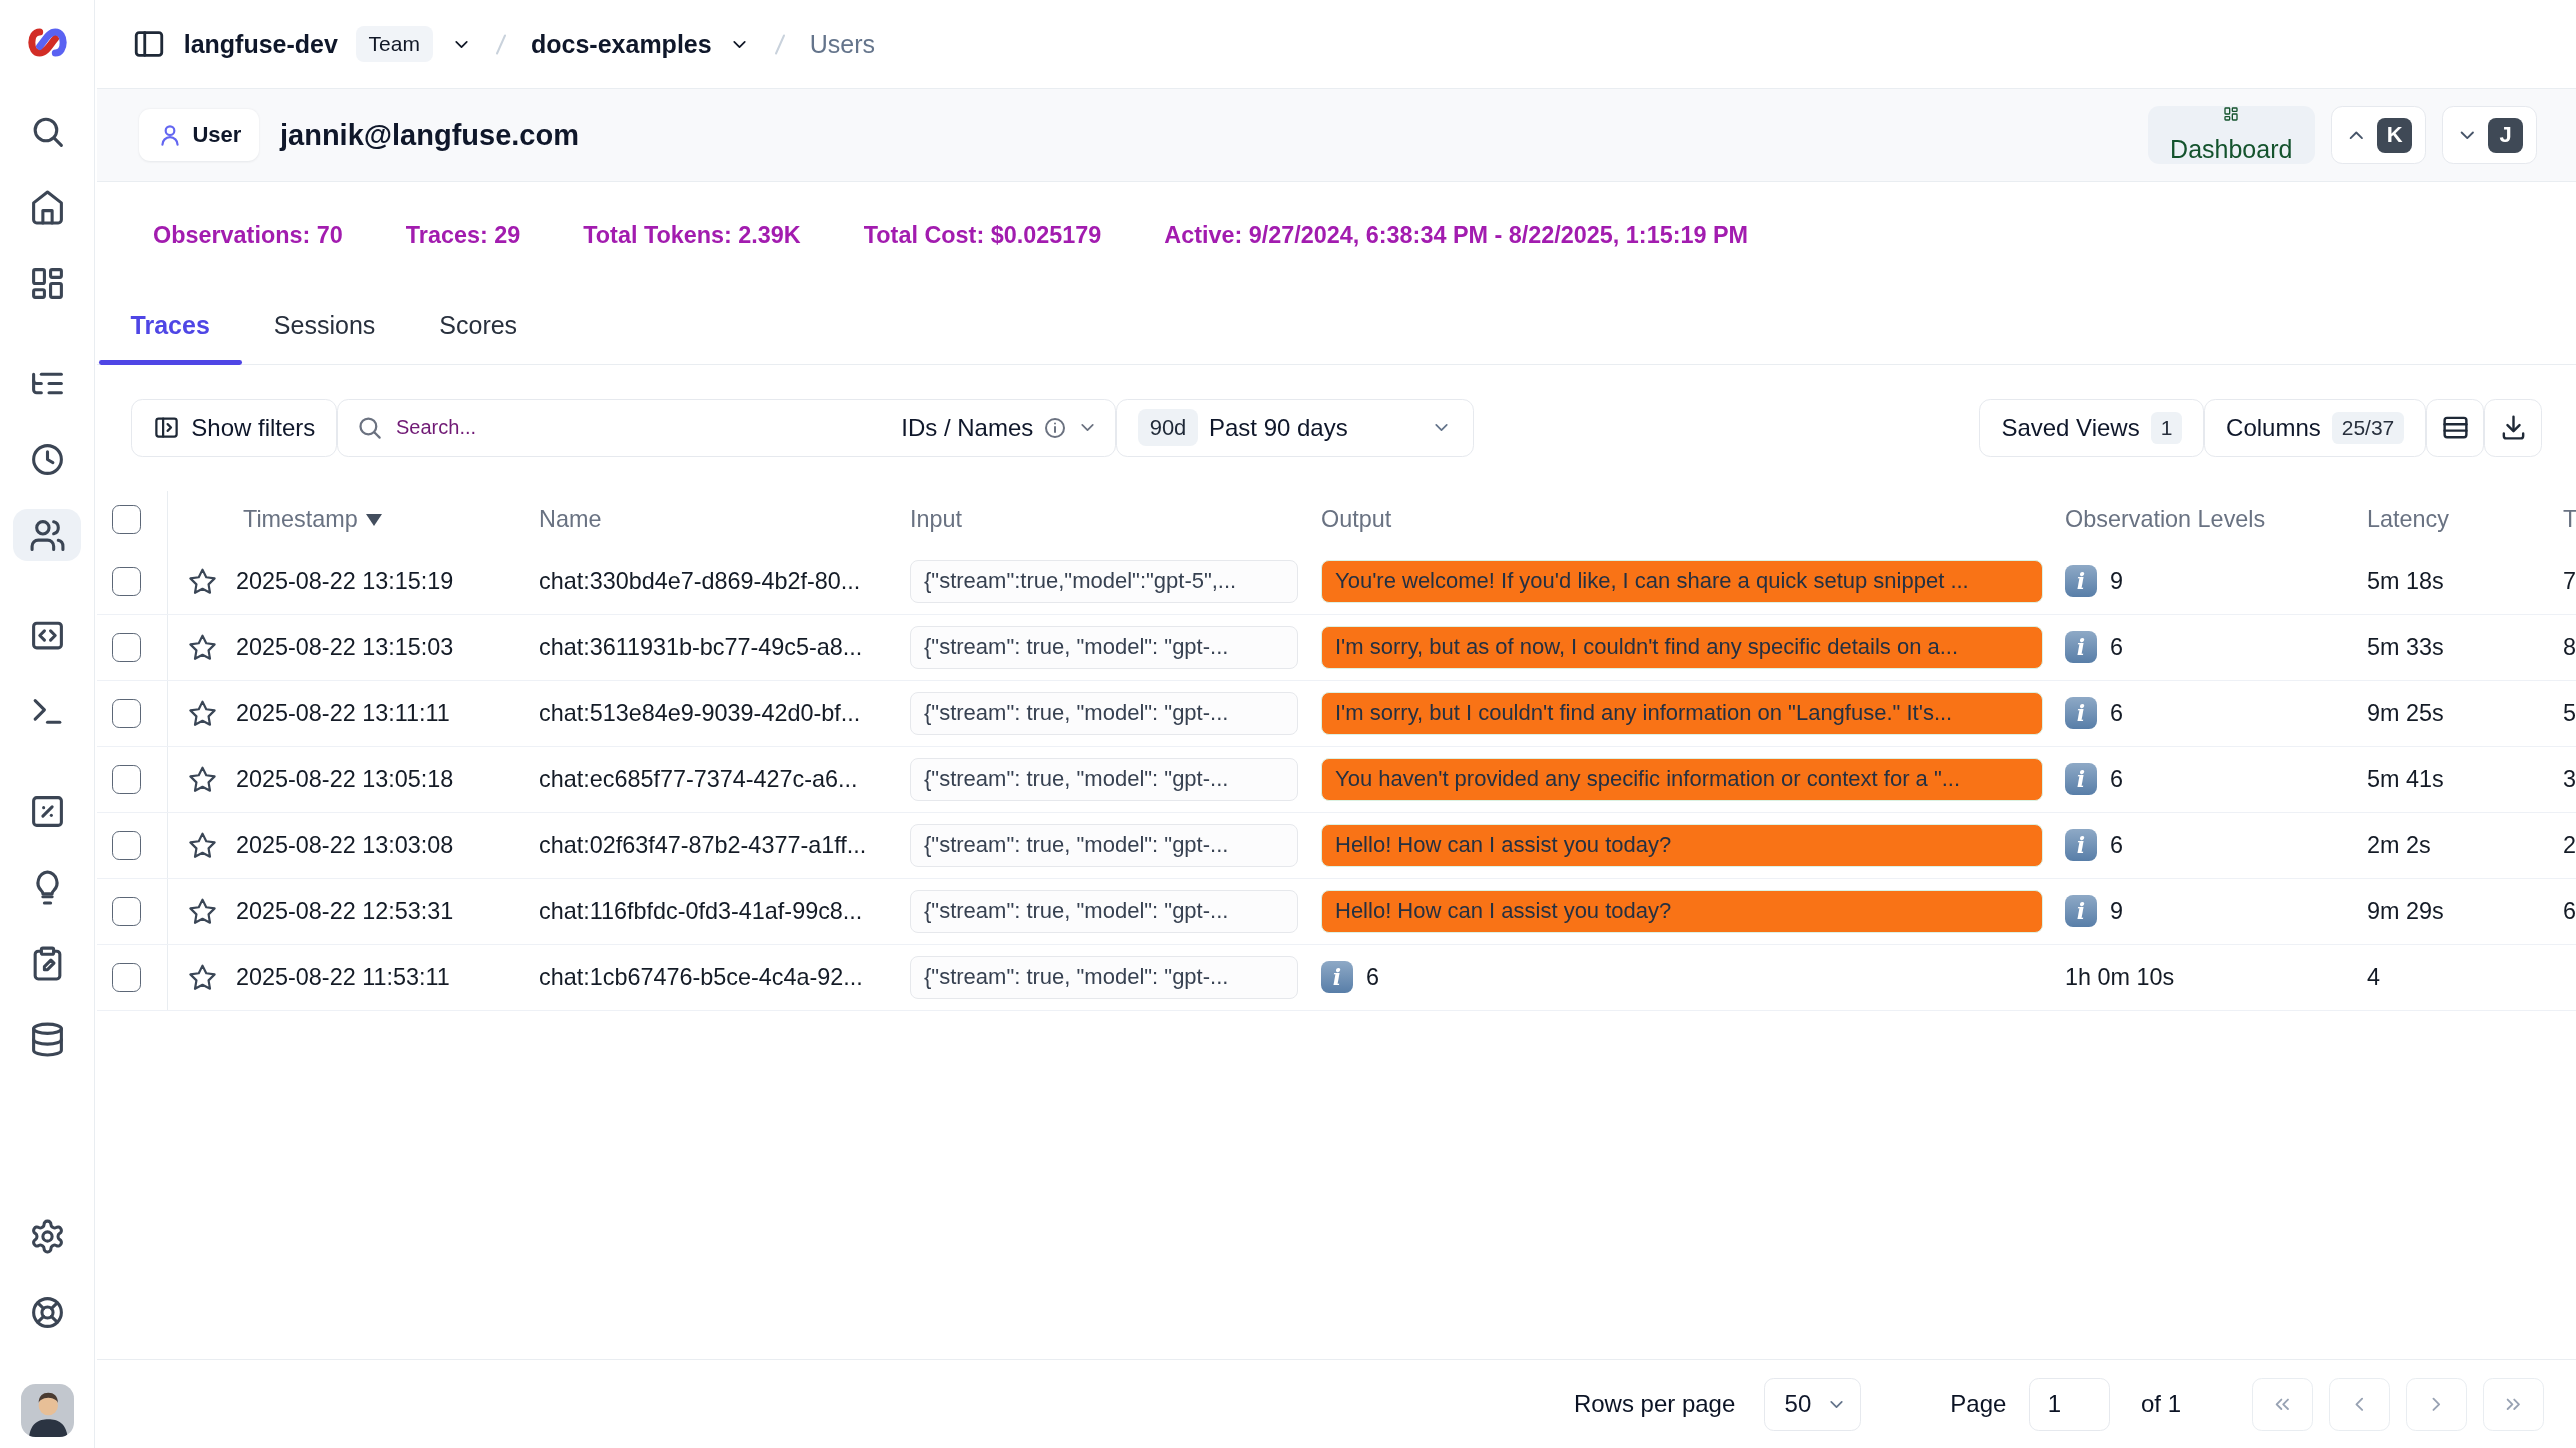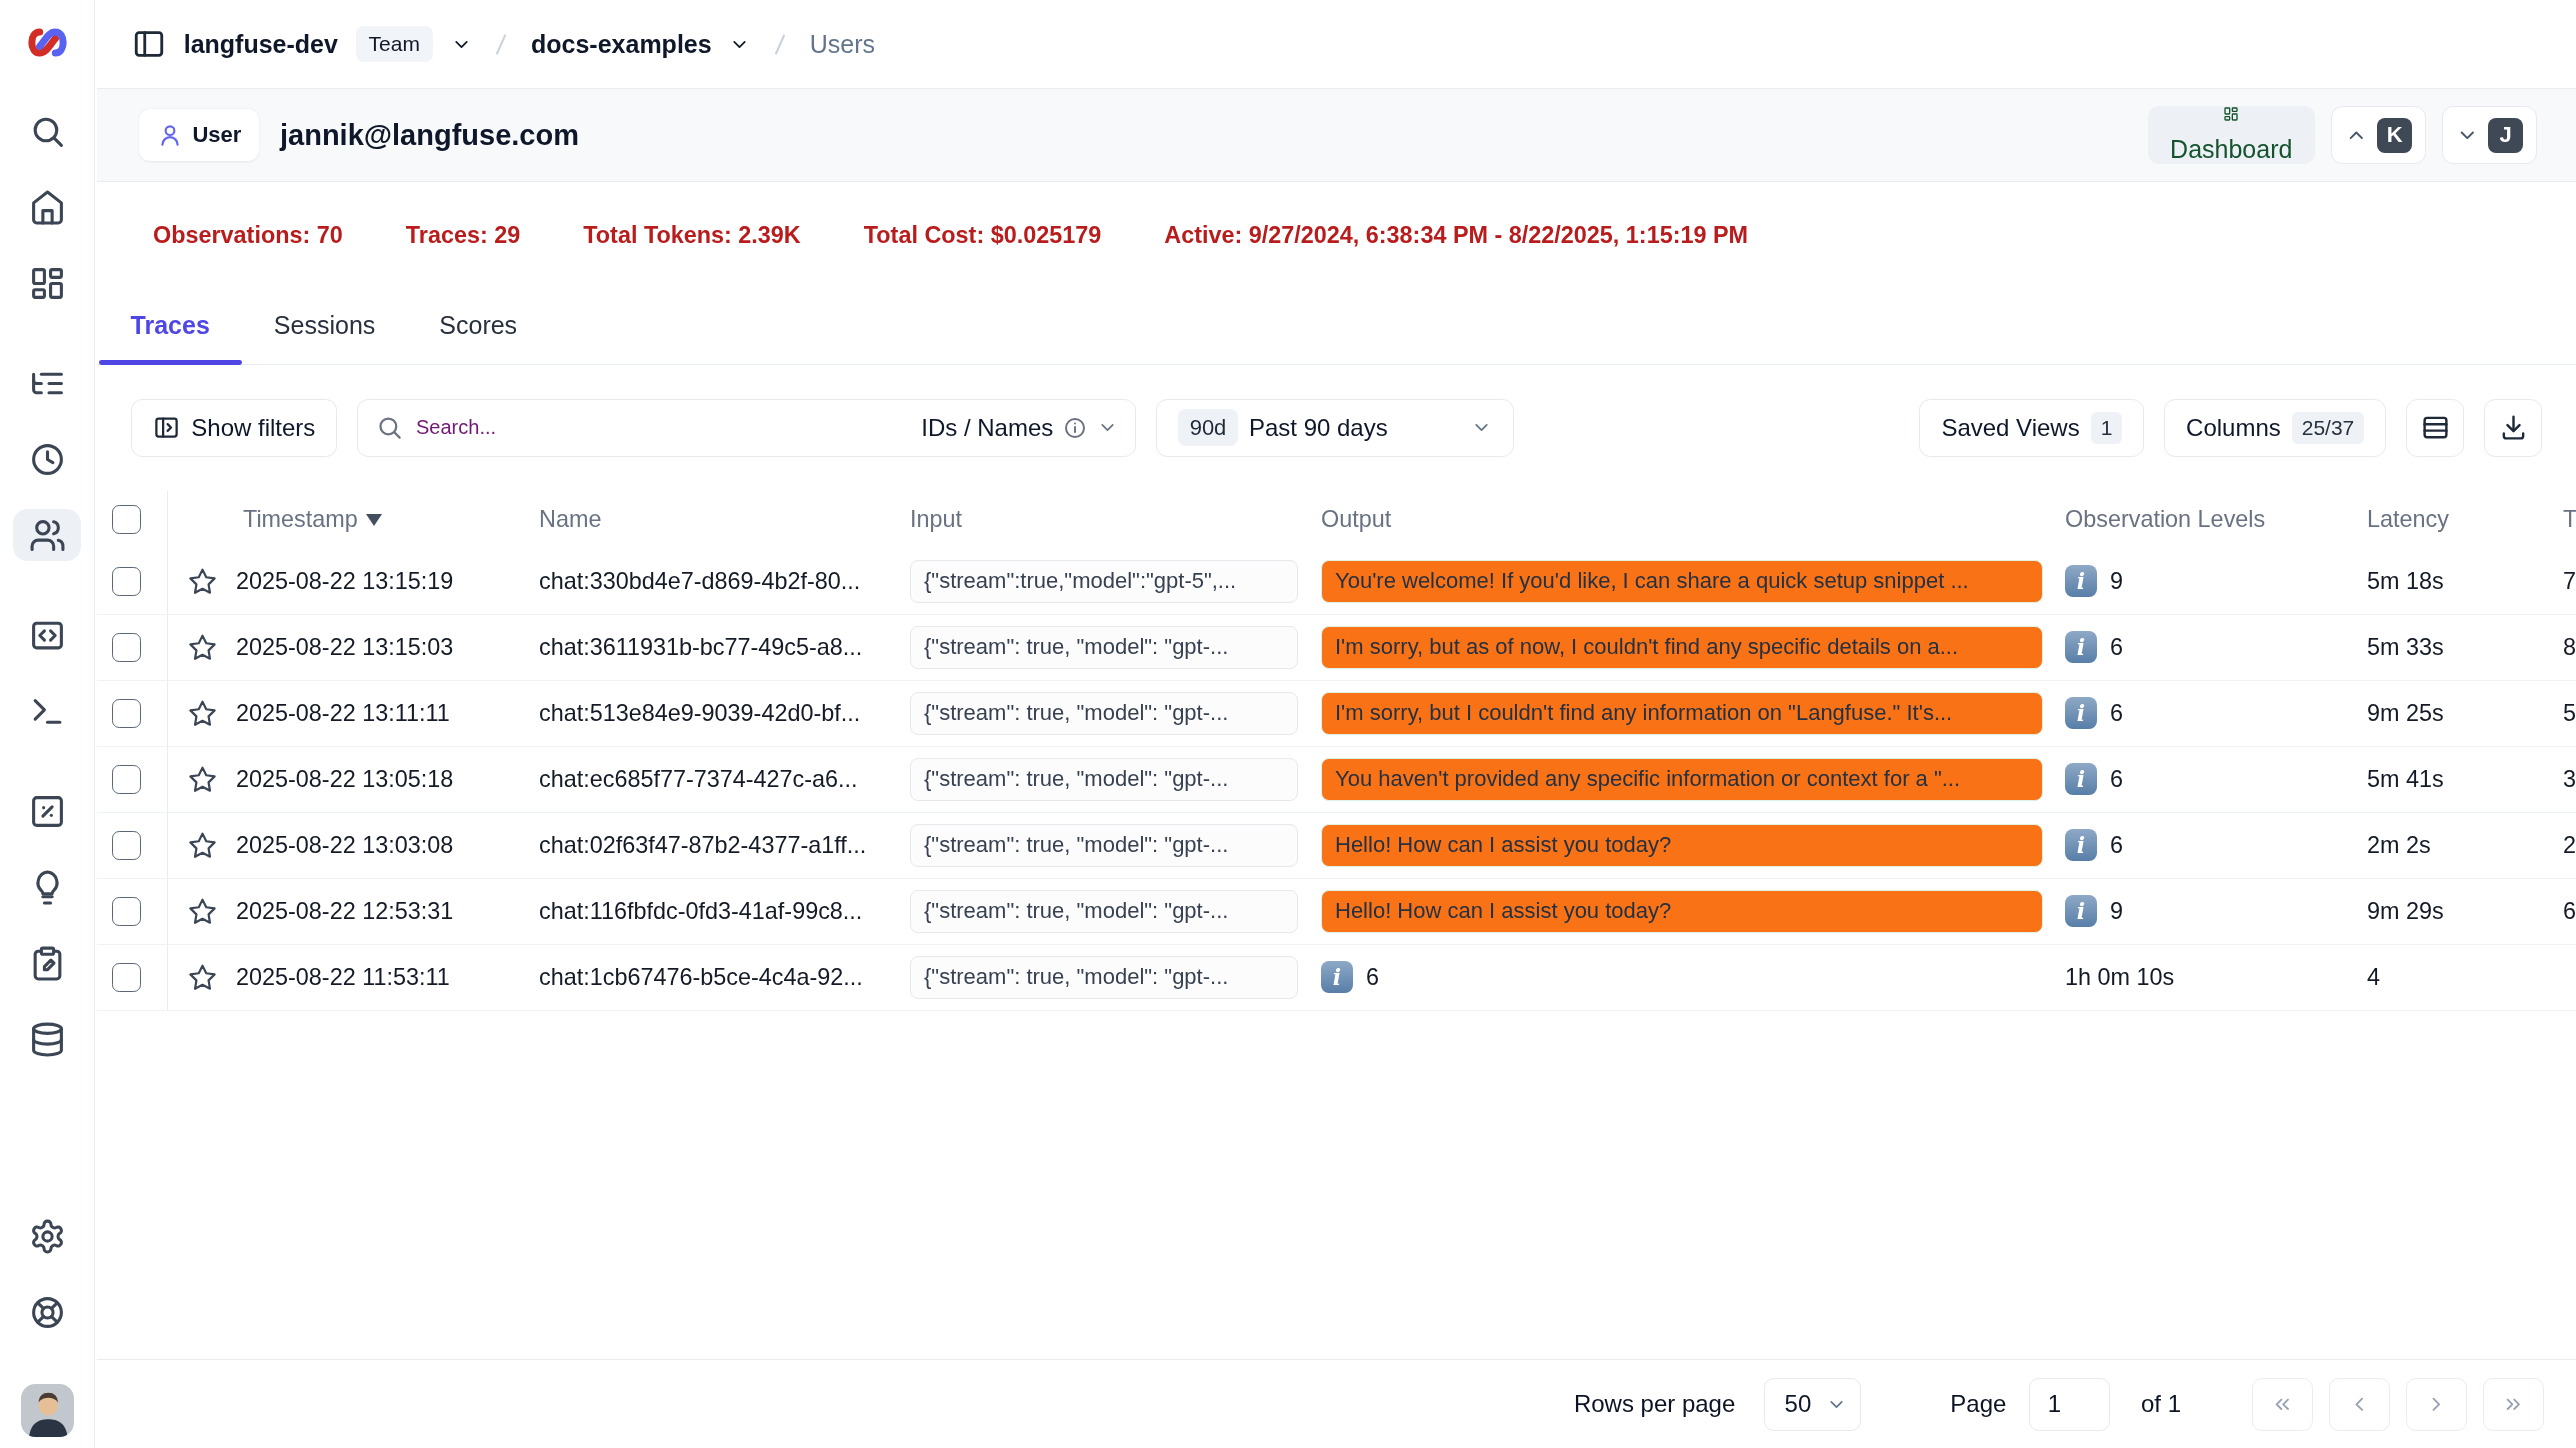--- a/index.html
+++ b/index.html
@@ -40,29 +40,29 @@
   .pagetitle { font-size:29px; font-weight:700; margin-left:21px; }
   .headright { margin-left:auto; display:flex; align-items:center; gap:16px; }
   .dashbtn { background:#edf1f6; border-radius:11.3px; height:58px; padding:0 22.6px; display:flex;
     align-items:center; gap:13px; font-size:25px; font-weight:500; color:#14532d; border:none;flex-direction:column; }
   .keybtn { background:#fff; border:1.6px solid #e6e9ee; border-radius:11.3px; height:58px; width:95px;
     display:flex; align-items:center; justify-content:center; gap:9.7px; color:#475569; }
   .keycap { width:35px; height:35px; border-radius:8px; background:#3f4956; color:#fff;
     font-size:22px; font-weight:700; display:flex; align-items:center; justify-content:center; }
 
   .stats { height:106px; display:flex; align-items:center; gap:63px; padding-left:56px;
-    font-size:23.4px; font-weight:600; color:#b91c1c; }
+    font-size:23.4px; font-weight:600; color:#a21caf; }
 
   .tabs { display:flex; padding-left:1.6px; border-bottom:1.6px solid #e9edf1; }
   .tab { padding:22.6px 32px 24px; font-size:25px; font-weight:500; color:#28303d; position:relative; }
   .tab.active { color:#4f46e5; font-weight:600; }
   .tab.active::after { content:""; position:absolute; left:0; right:0; bottom:-1.6px; height:4.8px;
     background:#4f46e5; border-radius:2.4px; }
 
-  .toolbar { height:126px; display:flex; align-items:center; padding:0 34px; gap:20px; }
+  .toolbar { height:126px; display:flex; align-items:center; padding:0 34px; gap:0; }
   .btn { background:#fff; border:1.6px solid #e6e9ee; border-radius:11.3px; height:58px; display:flex;
     align-items:center; gap:11.3px; padding:0 21px; font-size:24px; font-weight:500; color:#0f172a; white-space:nowrap; }
   .btn .ic { color:#1f2937; }
   .countbadge { background:#eef2f6; border-radius:6.4px; padding:4px 9.7px; font-size:21px; font-weight:500; color:#28303d; }
   .searchbox { width:779px; height:58px; border:1.6px solid #e6e9ee; border-radius:11.3px; display:flex;
     align-items:center; padding:0 17.7px; gap:13px; }
   .searchbox .ph { color:#701a75; font-size:20px; flex:1; }
   .scope { display:flex; align-items:center; gap:9.7px; font-size:24px; color:#0f172a; }
   .scope .ic { color:#6b7280; }
   .daterange { width:358px; }

